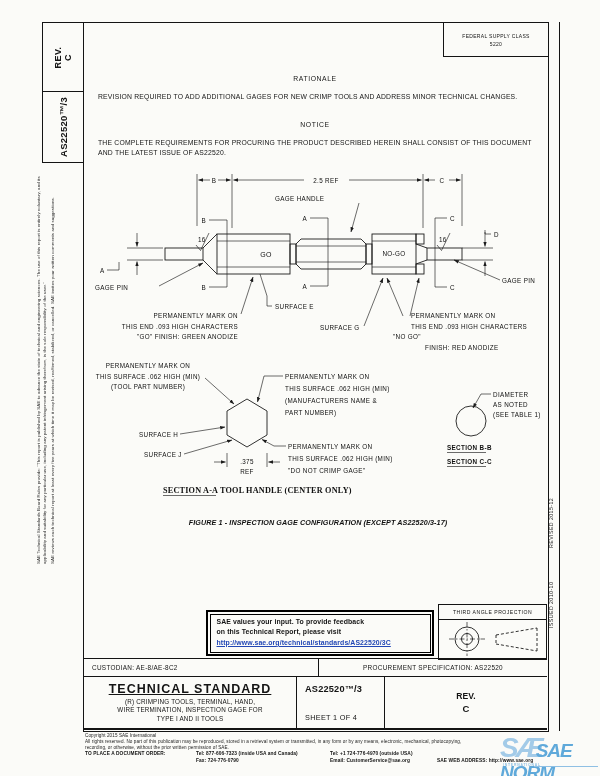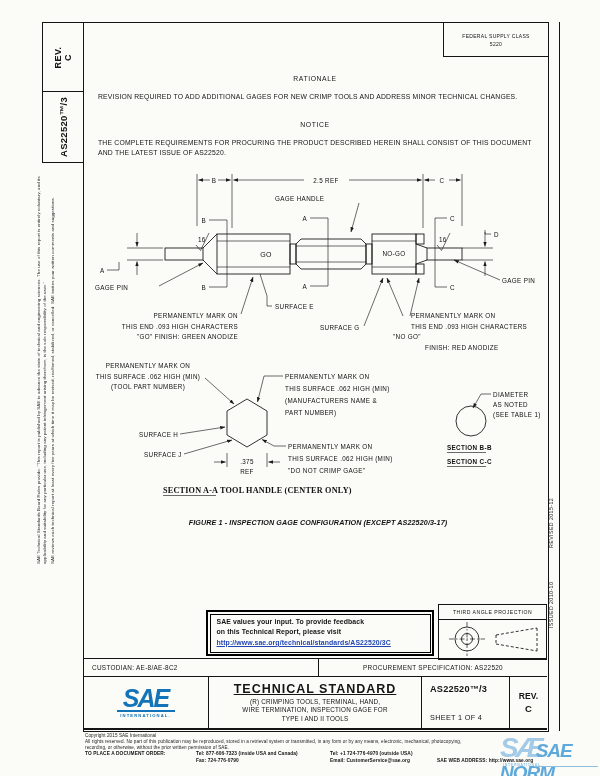--- a/index.html
+++ b/index.html
@@ -315,25 +315,20 @@
   <div class="vwrap" style="left:548px;top:560px;width:12px;height:68px">
     <div class="vin vdate" style="width:68px;height:12px">ISSUED 2010-10</div>
   </div>
 
   <div class="trow1">
     <div class="tcell c1">CUSTODIAN: AE-8/AE-8C2</div>
     <div class="tcell c2">PROCUREMENT SPECIFICATION: AS22520</div>
   </div>
 
   <div class="trow2">
-    <div class="logo-cell">
-      <div class="sae-logo">SAE</div>
-      <div class="sae-rule"></div>
-      <div class="sae-sub">INTERNATIONAL.</div>
-    </div>
     <div class="std-cell">
       <div class="std-head">TECHNICAL STANDARD</div>
       <div class="std-line">(R) CRIMPING TOOLS, TERMINAL, HAND,</div>
       <div class="std-line">WIRE TERMINATION, INSPECTION GAGE FOR</div>
       <div class="std-line">TYPE I AND II TOOLS</div>
     </div>
     <div class="num-cell">
       <div class="num-doc">AS22520™/3</div>
       <div class="num-sheet">SHEET 1 OF 4</div>
     </div>

